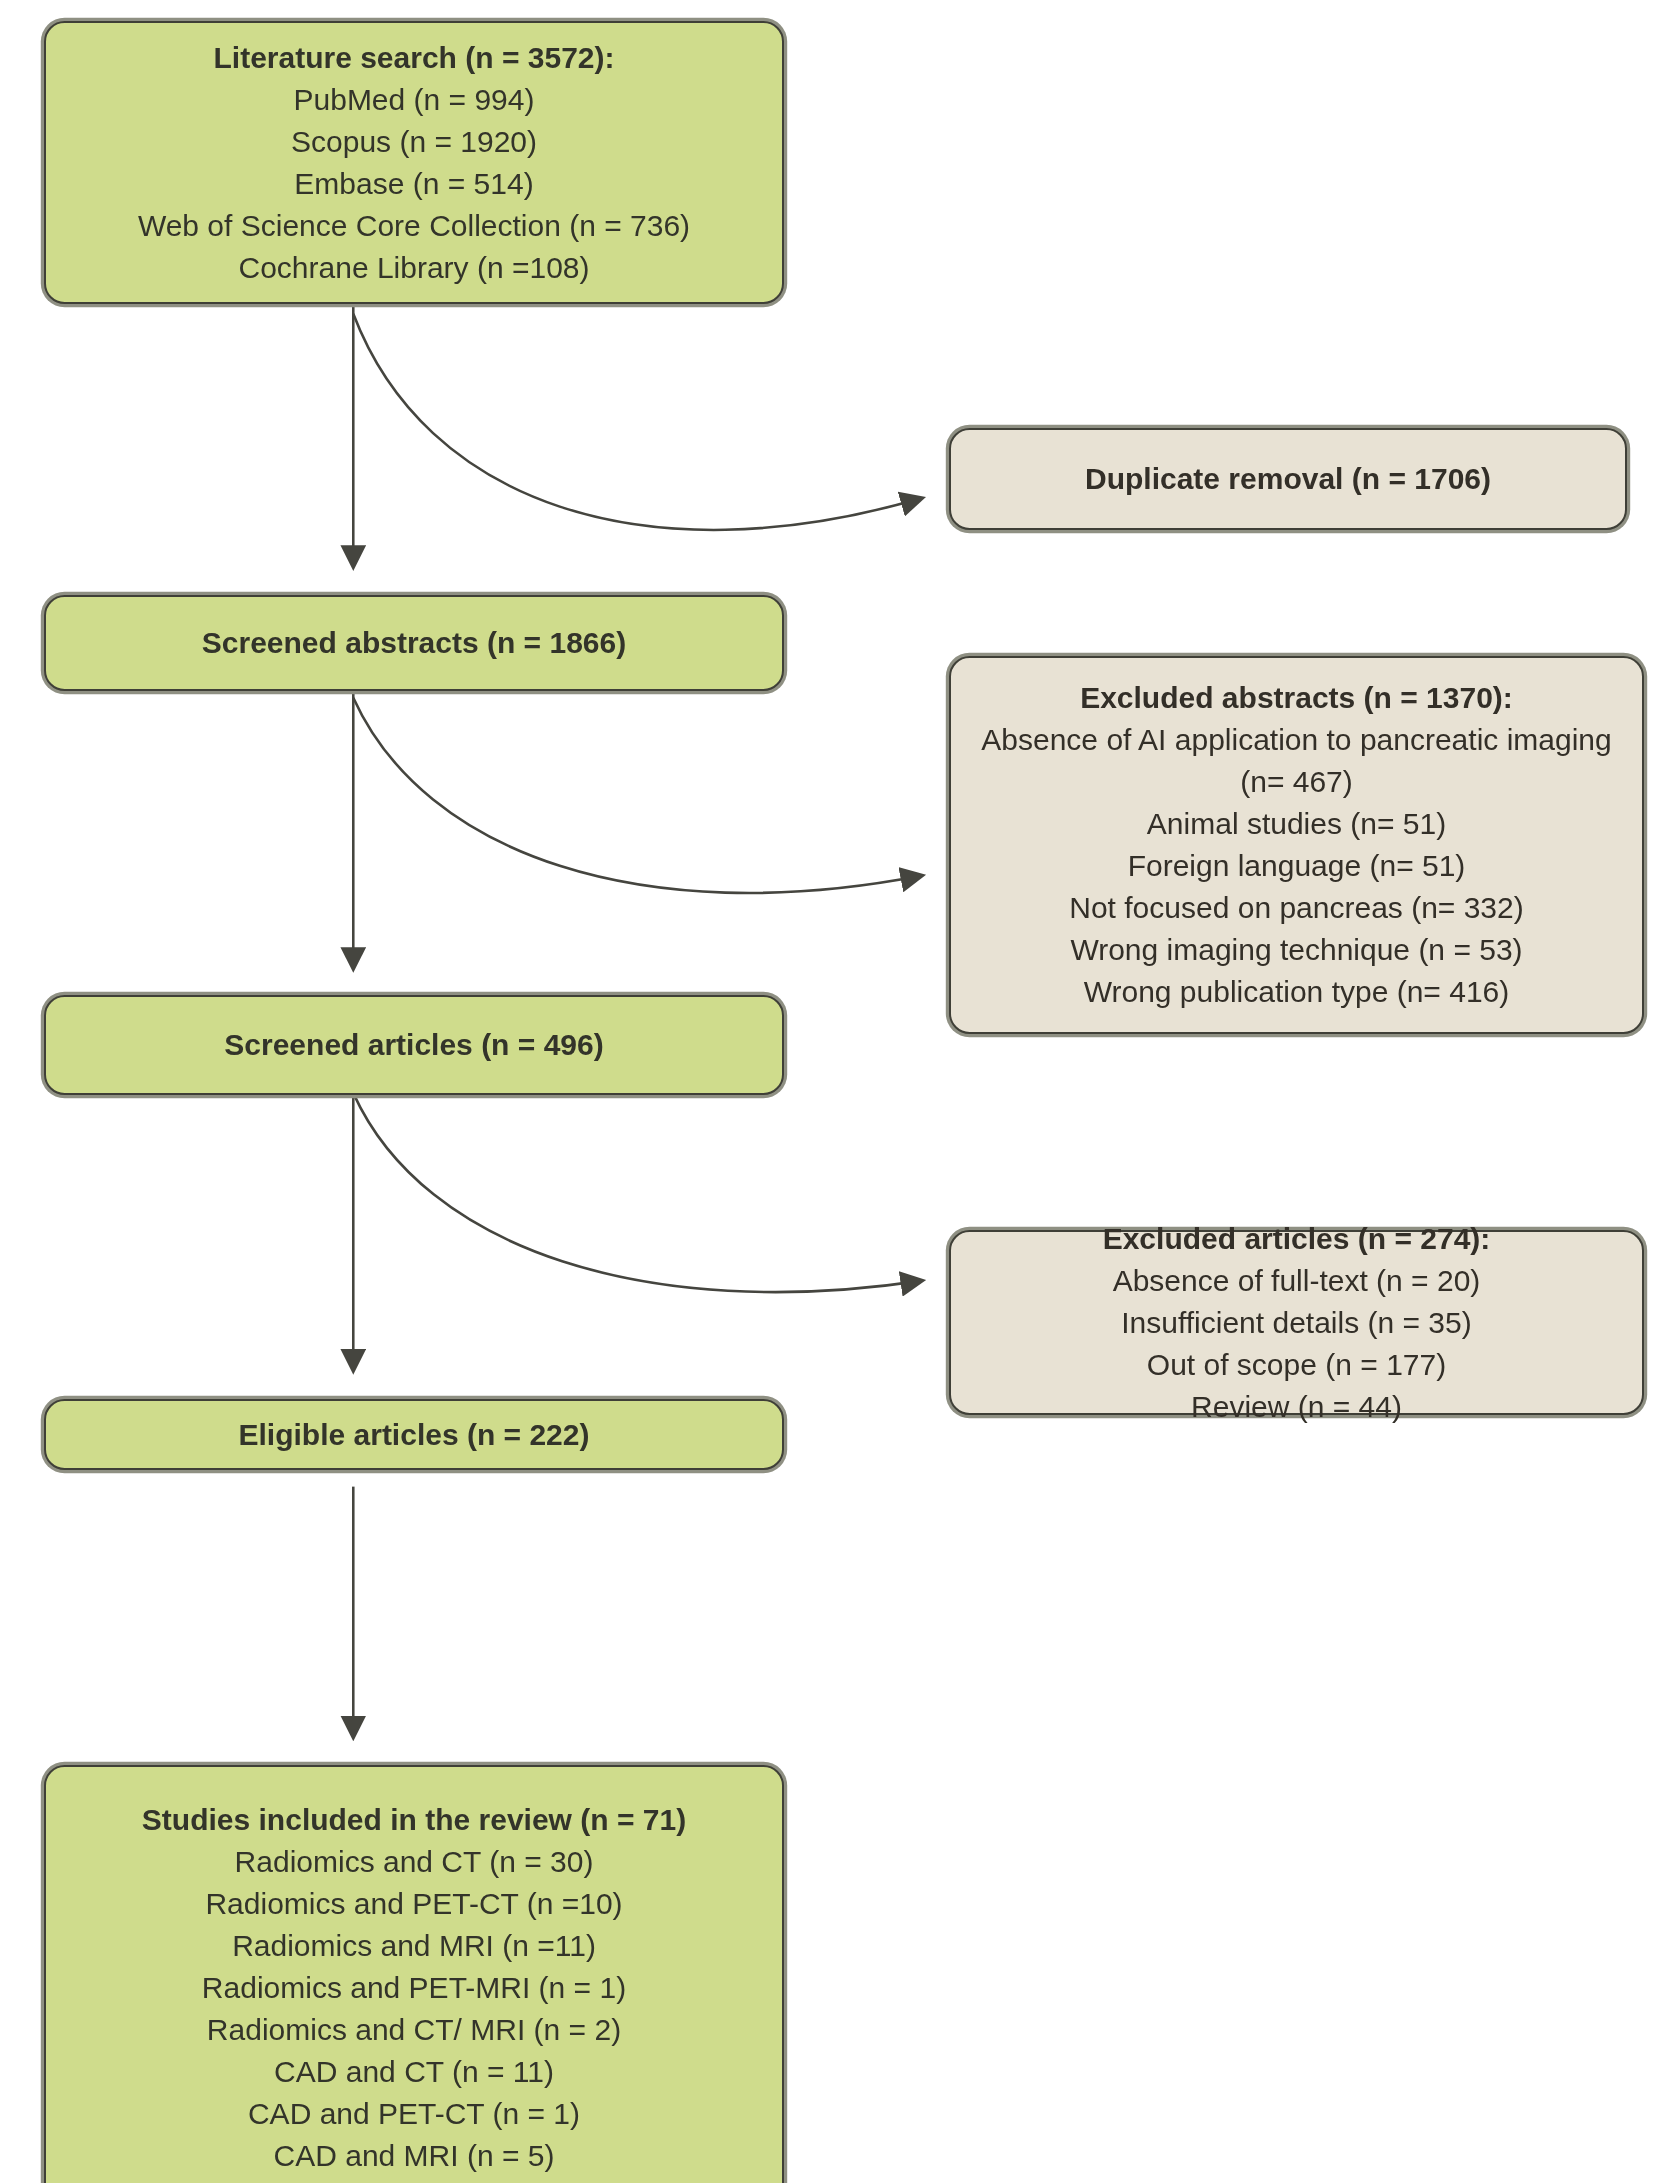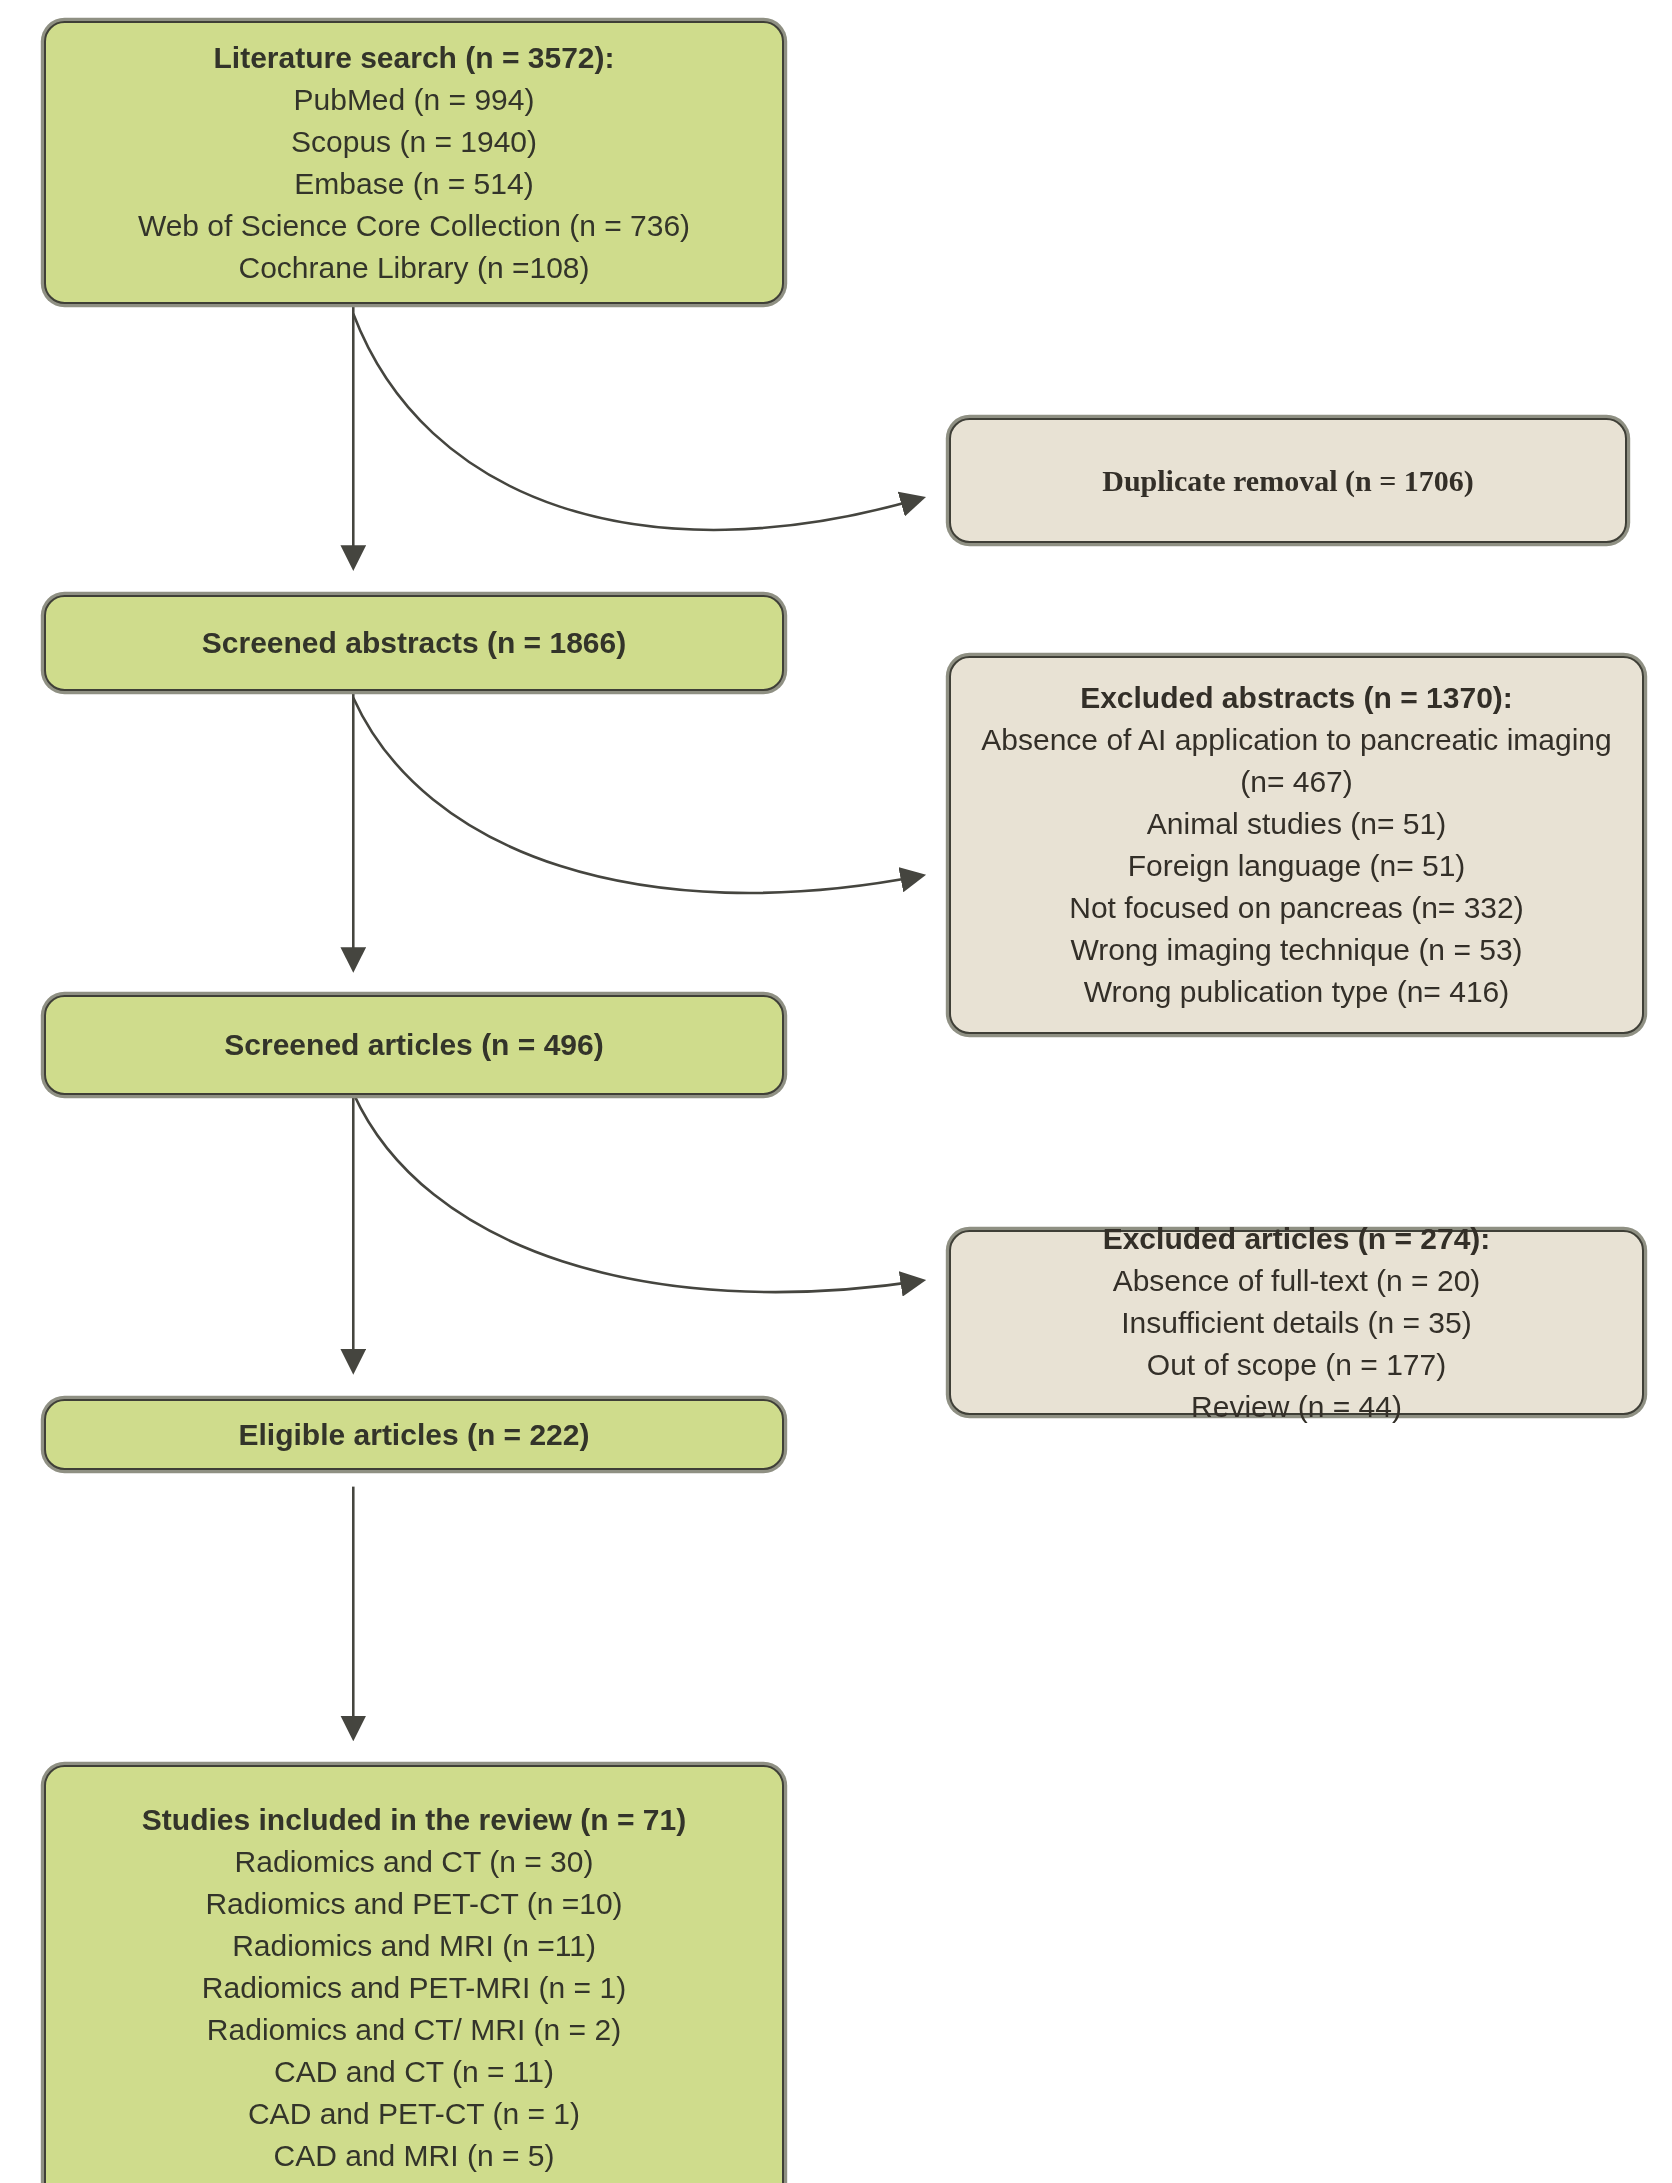--- a/index.html
+++ b/index.html
@@ -19,21 +19,21 @@
     border:2.6px solid var(--border);border-radius:20.6px;
     box-shadow:0 0 0 3.2px var(--outline);
     display:flex;flex-direction:column;justify-content:center;align-items:center;
     text-align:center;font-size:30px;line-height:42px;padding:10.3px 23px;
   }
   .green{background:var(--green);color:var(--text);}
   .tan{background:var(--tan);color:var(--text_tan);}
   .title{font-weight:bold;}
   .line{font-weight:normal;}
   #box-literature{left:44px;top:21px;width:740px;height:283px;}
-  #box-duplicate{left:949px;top:418px;width:678px;height:125px;font-family:Liberation Serif, serif;}
+  #box-duplicate{left:949px;top:428px;width:678px;height:102px;}
   #box-screened-abstracts{left:44px;top:595px;width:740px;height:96px;}
   #box-excluded-abstracts{left:949px;top:656px;width:695px;height:378px;}
   #box-screened-articles{left:44px;top:995px;width:740px;height:100px;}
   #box-excluded-articles{left:949px;top:1230px;width:695px;height:185px;}
   #box-eligible{left:44px;top:1399px;width:740px;height:71px;}
   #box-included{left:44px;top:1765px;width:740px;height:445px;}
 </style>
 </head>
 <body>
 
@@ -50,21 +50,21 @@
     <path class="arrow" d="M549,1075 L549,1505" marker-end="url(#ah)"></path>
     <path class="arrow" d="M549,1085 C660,1330 1000,1445 1432,1362" marker-end="url(#ah)"></path>
     <path class="arrow" d="M549,1692 L549,2130" marker-end="url(#ah)"></path>
     <path class="arrow" d="M549,1700 C660,1945 1010,2055 1432,1992" marker-end="url(#ah)"></path>
     <path class="arrow" d="M549,2312 L549,2700" marker-end="url(#ah)"></path>
   </svg>
 
   <div class="box green" id="box-literature">
     <div class="title">Literature search (n = 3572):</div>
     <div class="line">PubMed (n = 994)</div>
-    <div class="line">Scopus (n = 1940)</div>
+    <div class="line">Scopus (n = 1920)</div>
     <div class="line">Embase (n = 514)</div>
     <div class="line">Web of Science Core Collection (n = 736)</div>
     <div class="line">Cochrane Library (n =108)</div>
   </div>
 
   <div class="box tan" id="box-duplicate">
     <div class="title">Duplicate removal (n = 1706)</div>
   </div>
 
   <div class="box green" id="box-screened-abstracts">

